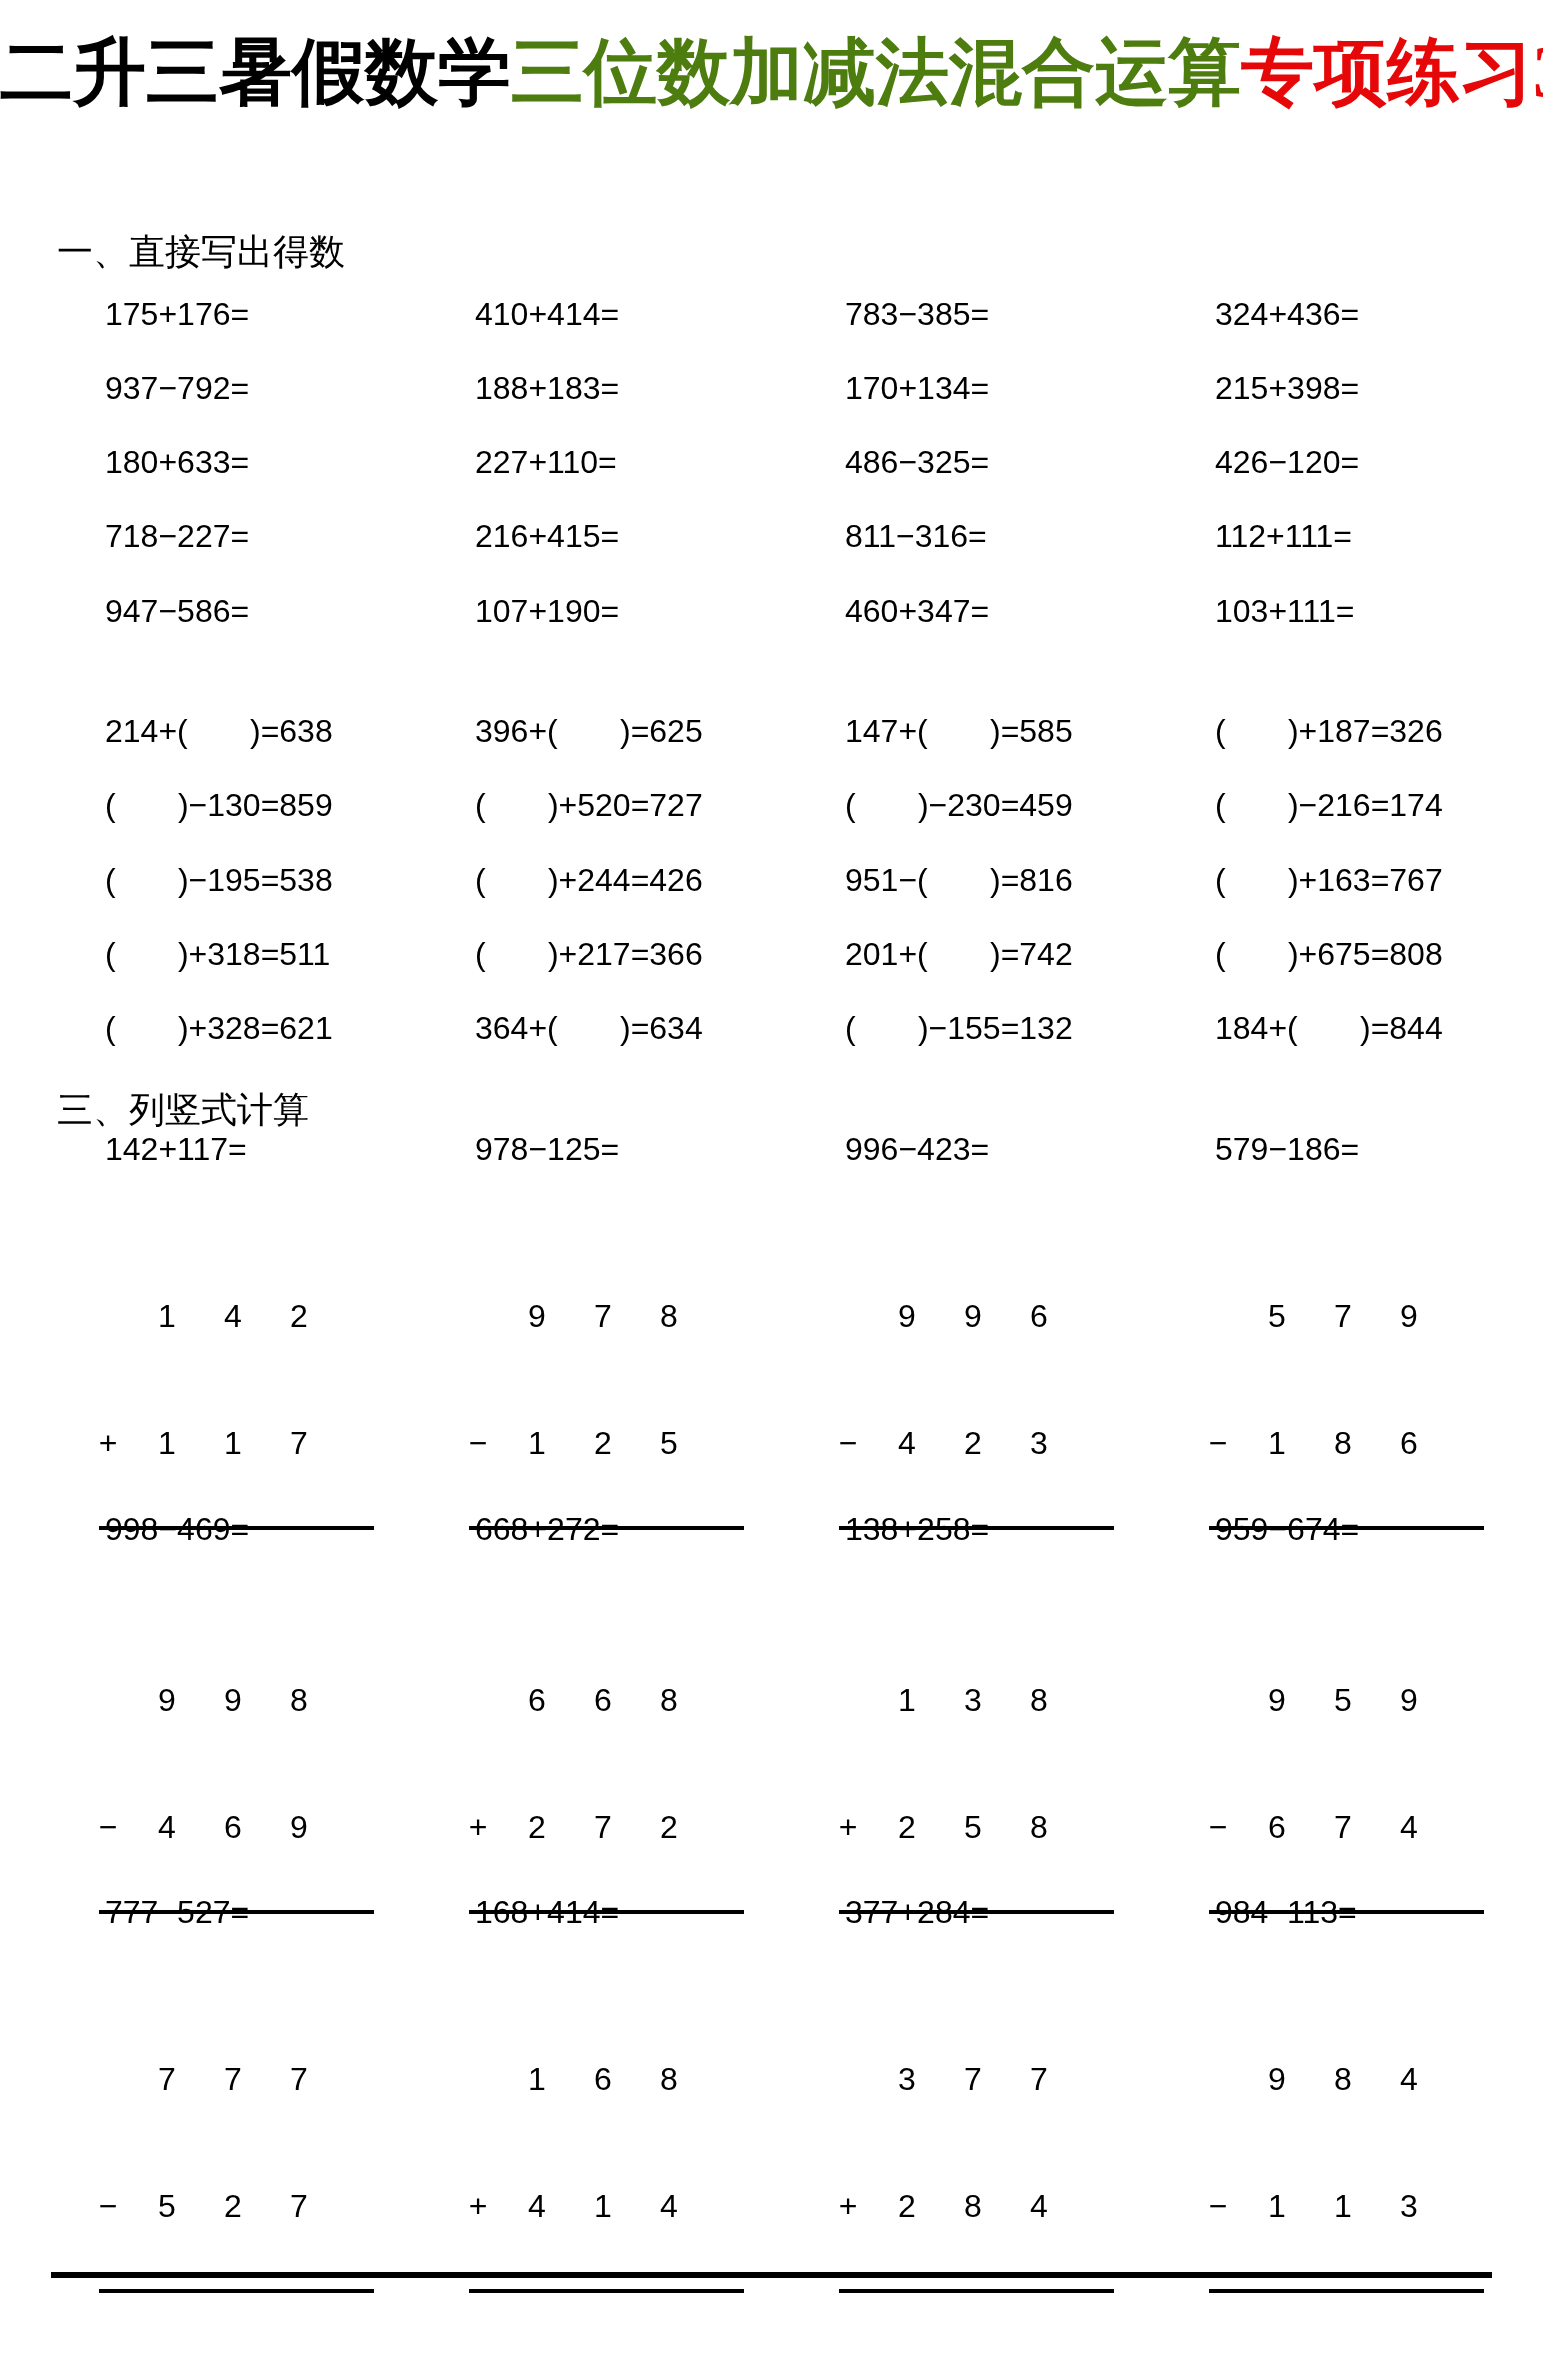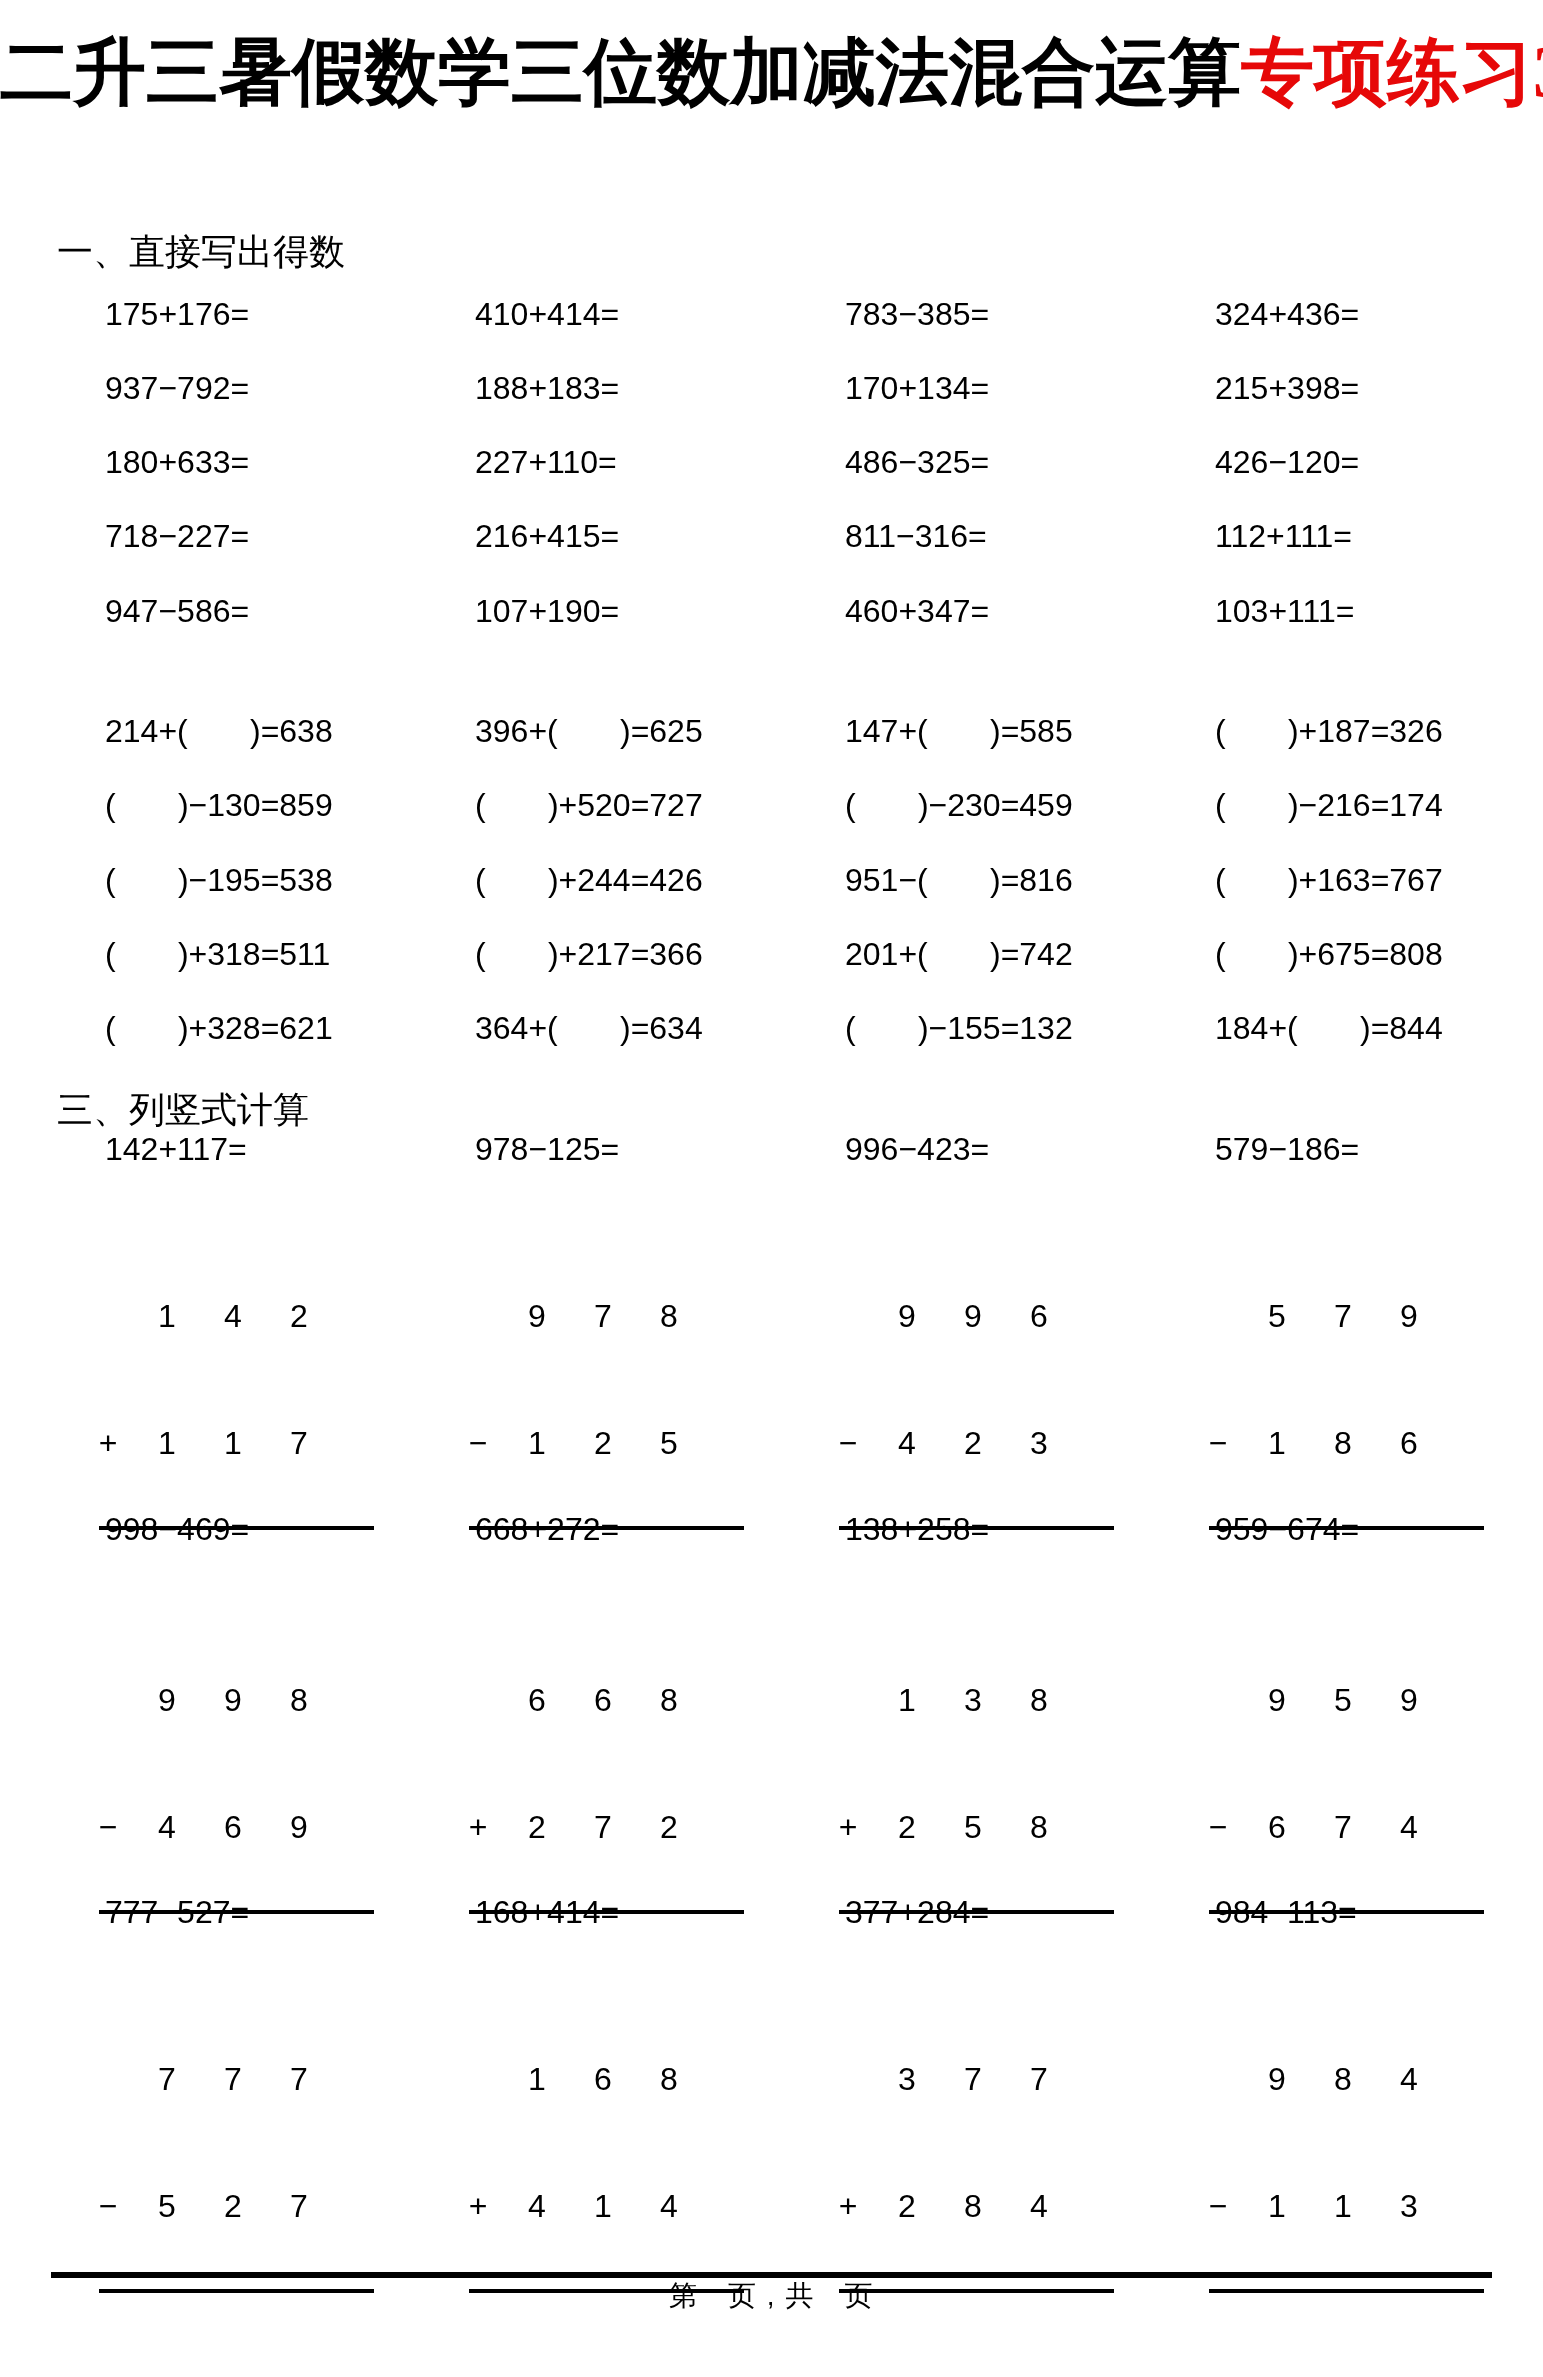--- a/index.html
+++ b/index.html
@@ -2,21 +2,21 @@
 <html style="font-size:12.4px"><head>
 <meta charset="utf-8">
 <style>
   html,body{margin:0;padding:0;background:#e8e8e8}
   .page{position:relative;width:1543px;height:2377px;background:#ffffff;
         font-family:"Liberation Sans",sans-serif;color:#000;overflow:hidden;margin:0 auto}
 
   .title{position:absolute;top:31px;left:0;width:100%;text-align:center;
          font-family:"Liberation Serif",serif;font-weight:bold;font-size:73px;
          line-height:1.15;white-space:nowrap}
-  .t-blue{color:#000000}
+  .t-blue{color:#4d7c0f}
   .t-red{color:#E60808}
 
   .inforow{position:absolute;top:169px;left:223px;font-size:37px;font-weight:bold;
            line-height:1.15;white-space:nowrap}
   .blank{display:inline-block;width:244px;height:39px;border-bottom:3.1px solid #000;
          margin:0 32px 0 7.7px;vertical-align:baseline}
   .blank.last{margin-right:0}
 
   .h{position:absolute;left:57px;font-size:36px;font-weight:normal;line-height:1.15;white-space:nowrap}
 
@@ -191,16 +191,15 @@
       <div class="vline"></div>
     </div>
     <div class="vc">
       <div class="vr vtop"><span class="vd">9</span><span class="vd">8</span><span class="vd">4</span></div>
       <div class="vr vbot"><span class="vsign">−</span><span class="vd">1</span><span class="vd">1</span><span class="vd">3</span></div>
       <div class="vline"></div>
     </div>
   </div>
 
   <div class="footline"></div>
-  <div class="foottext">第　页 , 共　页</div>
 
 </div>
 
 
 </body></html>

